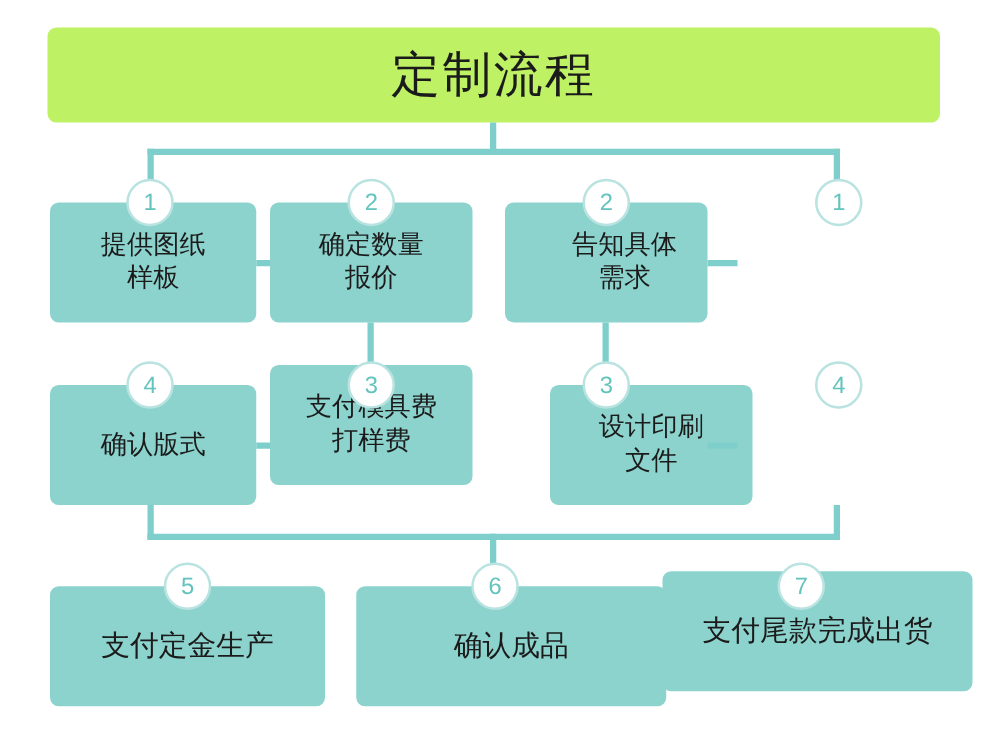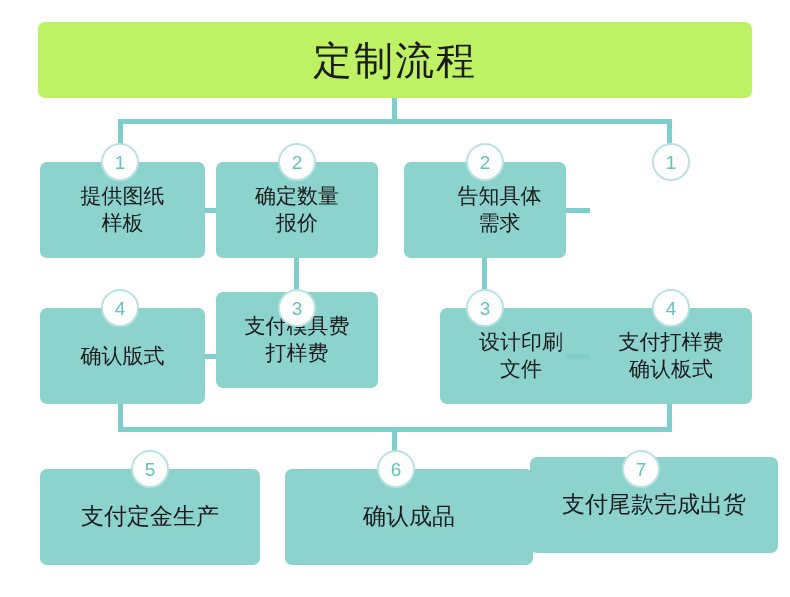--- a/index.html
+++ b/index.html
@@ -157,24 +157,20 @@
   <div class="node" style="left:404px; top:308px; width:162px; height:96px;margin-left:36px;">
     <span class="node-label">设计印刷
 文件</span>
   </div>
   <div class="badge" style="left:466px; top:289px;">
     <span class="badge-num">3</span>
   </div>
 
   <div class="conn" style="left:566px; top:354px; width:24px; height:5px;"></div>
 
-  <div class="node" style="left:590px; top:308px; width:162px; height:96px;">
-    <span class="node-label">支付打样费
-确认板式</span>
-  </div>
   <div class="badge" style="left:652px; top:289px;">
     <span class="badge-num">4</span>
   </div>
 
   <div class="conn" style="left:118px; top:404px; width:5px; height:28px;"></div>
   <div class="conn" style="left:667px; top:404px; width:5px; height:28px;"></div>
   <div class="conn" style="left:118px; top:427px; width:554px; height:5px;"></div>
   <div class="conn" style="left:392px; top:427px; width:5px; height:42px;"></div>
 
   <div class="node wide" style="left:40px; top:469px; width:220px; height:96px;">

